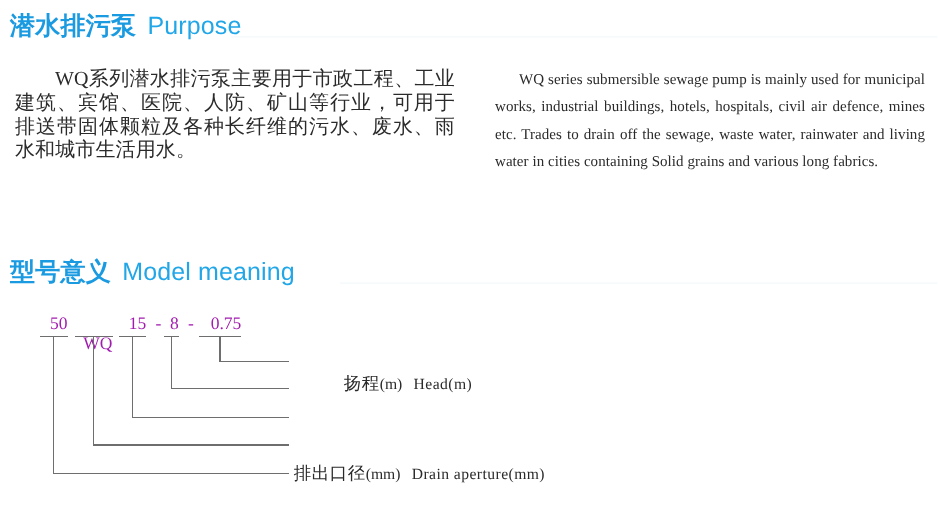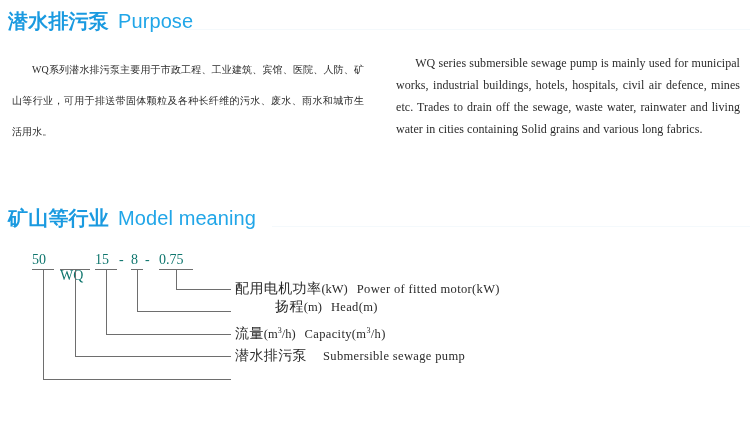--- a/index.html
+++ b/index.html
@@ -47,22 +47,22 @@
 
   #heading-purpose { top: 9px; }
   #rule-purpose    { top: 29px; left: 185px; }
   #heading-model   { top: 206px; }
   #rule-model      { top: 226px; left: 272px; }
 
   
   .para {
     position: absolute;
     font-family: "Liberation Serif", "DejaVu Serif", serif;
-    font-size: 10px;
-    line-height: 31px;
+    font-size: 16px;
+    line-height: 19px;
     color: #2b2b2b;
     text-indent: 2em;
     text-align: justify;
     text-justify: inter-character;
   }
   #para-cn {
     left: 12px;
     top: 54px;
     width: 352px;
     letter-spacing: .1px;
@@ -89,23 +89,23 @@
     position: absolute;
     left: 0;
     top: 0;
   }
 
   .code-token {
     position: absolute;
     font-family: "Liberation Serif", "DejaVu Serif", serif;
     font-size: 14px;
     line-height: 16px;
-    color: #0f766e;
+    color: #a21caf;
     white-space: nowrap;
-    text-align: left;
+    text-align: right;
   }
 
   .leader-label {
     position: absolute;
     left: 235px;
     white-space: nowrap;
     font-family: "Liberation Serif", "DejaVu Serif", serif;
     font-size: 13.5px;
     color: #2a2a2a;
     line-height: 16px;
@@ -133,21 +133,21 @@
 
 <div class="section-heading" id="heading-purpose">
   <span class="cn">潜水排污泵</span><span class="en">Purpose</span>
 </div>
 <div class="heading-rule" id="rule-purpose"></div>
 
 <div class="para" id="para-cn">WQ系列潜水排污泵主要用于市政工程、工业建筑、宾馆、医院、人防、矿山等行业，可用于排送带固体颗粒及各种长纤维的污水、废水、雨水和城市生活用水。</div>
 <div class="para" id="para-en">WQ series submersible sewage pump is mainly used for municipal works, industrial buildings, hotels, hospitals, civil air defence, mines etc. Trades to drain off the sewage, waste water, rainwater and living water in cities containing Solid grains and various long fabrics.</div>
 
 <div class="section-heading" id="heading-model">
-  <span class="cn">矿山等行业</span><span class="en">Model meaning</span>
+  <span class="cn">型号意义</span><span class="en">Model meaning</span>
 </div>
 <div class="heading-rule" id="rule-model"></div>
 
 <div id="model-diagram">
 
   <div class="code-token" style="left:32px; top:4px; width:22px;">50</div>
   <div class="code-token" style="left:60px; top:20px; width:30px;">WQ</div>
   <div class="code-token" style="left:95px; top:4px; width:22px;">15</div>
   <div class="code-token" style="left:119px; top:4px; width:10px;">-</div>
   <div class="code-token" style="left:131px; top:4px; width:12px;">8</div>
@@ -168,30 +168,24 @@
       <path d="M137,21 L137,63 L231,63"></path>
 
       <path d="M106,21 L106,86 L231,86"></path>
 
       <path d="M75,21 L75,108 L231,108"></path>
 
       <path d="M43,21 L43,131 L231,131"></path>
     </g>
   </svg>
 
-  <div class="leader-label" style="top:33px;">
-    <span class="cn-part">配用电机功率</span><span class="unit">(kW)</span><span class="en-part">Power of fitted motor(kW)</span>
-  </div>
 
   <div class="leader-label" style="top:51px;margin-left:40px;">
     <span class="cn-part">扬程</span><span class="unit">(m)</span><span class="en-part">Head(m)</span>
   </div>
 
-  <div class="leader-label" style="top:78px;">
-    <span class="cn-part">流量</span><span class="unit"><span>(m</span><sup>3</sup><span>/h)</span></span><span class="en-part"><span>Capacity(m</span><sup>3</sup><span>/h)</span></span>
+
+
+  <div class="leader-label" style="top:123px;">
+    <span class="cn-part">排出口径</span><span class="unit">(mm)</span><span class="en-part">Drain aperture(mm)</span>
   </div>
-
-  <div class="leader-label" style="top:100px;">
-    <span class="cn-part">潜水排污泵</span><span class="en-part" style="padding-left:16px;">Submersible sewage pump</span>
-  </div>
-
 
 </div>
 
 </body></html>

